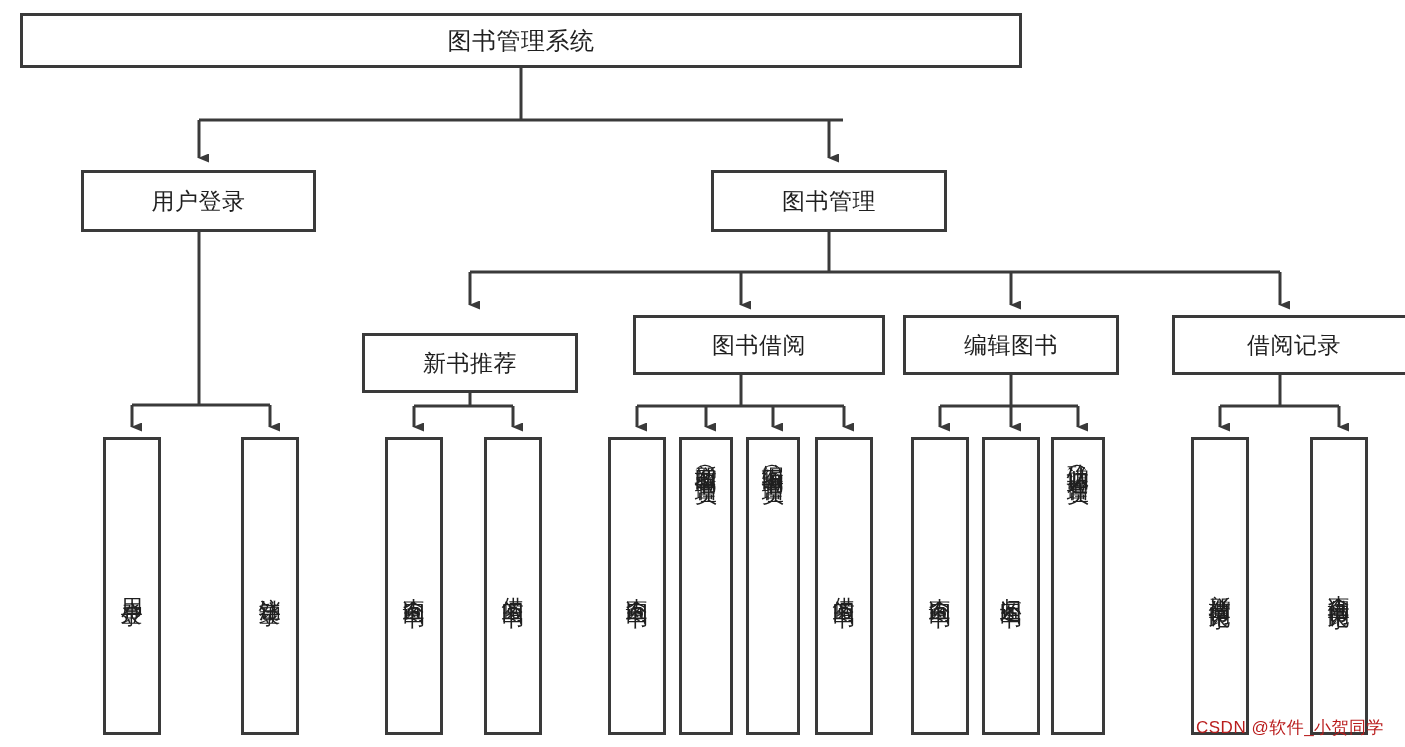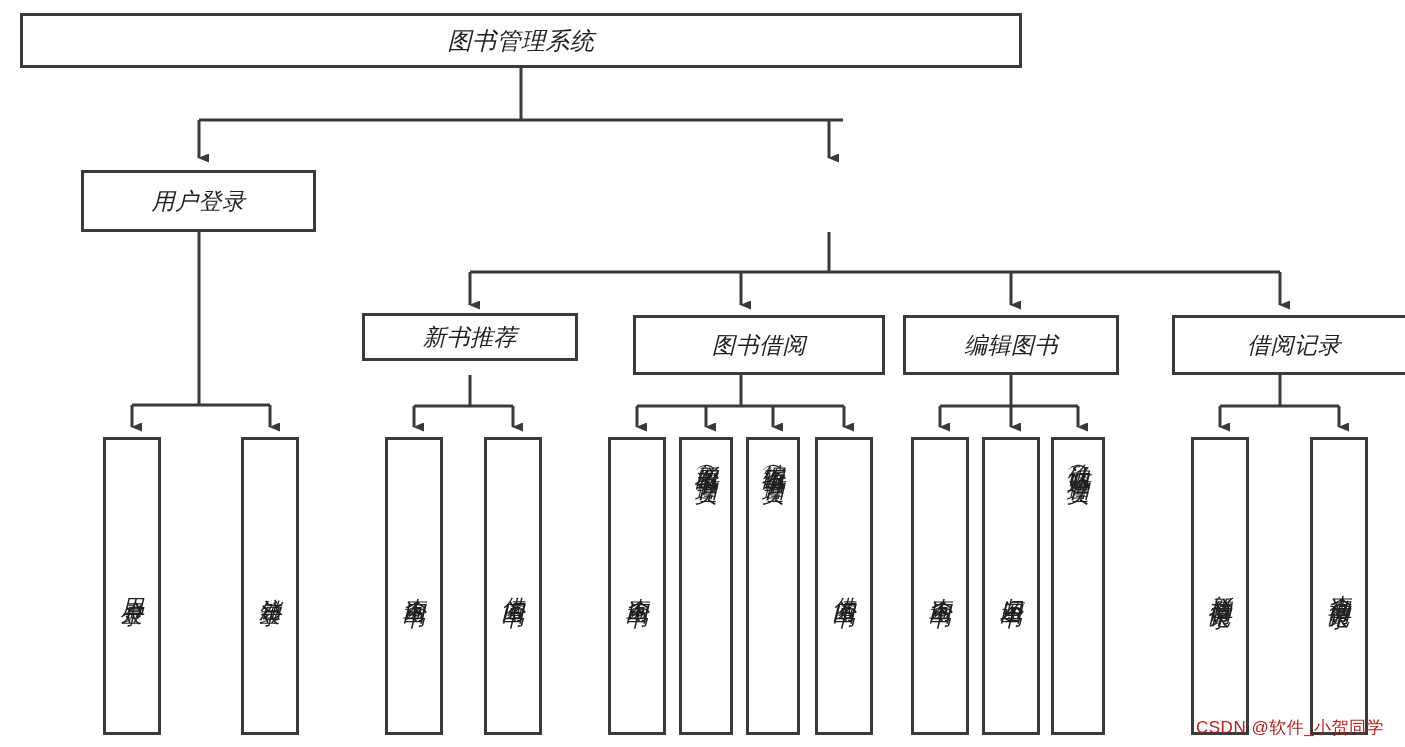--- a/index.html
+++ b/index.html
@@ -32,21 +32,20 @@
     display: flex;
     align-items: center;
     justify-content: center;
     color: #222222;
   }
   .node-label {
     display: block;
     text-align: center;
     line-height: 1.16;
     color: #1f1f1f;
-    font-style: italic;
   }
   .h-node .node-label {
     font-size: 23px;
     letter-spacing: 0.5px;
   }
   .root .node-label {
     font-size: 24px;
   }
   .v-node {
     align-items: flex-start;
@@ -128,22 +127,25 @@
     </g>
   </svg>
 
   <div class="node h-node root" style="left:20px; top:13px; width:1002px; height:55px;">
     <span class="node-label">图书管理系统</span>
   </div>
 
   <div class="node h-node" style="left:81px; top:170px; width:235px; height:62px;">
     <span class="node-label">用户登录</span>
   </div>
-
-  <div class="node h-node" style="left:362px; top:313px; width:216px; height:48px;">
+  <div class="node h-node" style="left:711px; top:170px; width:236px; height:62px;">
+    <span class="node-label">图书管理</span>
+  </div>
+
+  <div class="node h-node" style="left:362px; top:333px; width:216px; height:60px;">
     <span class="node-label">新书推荐</span>
   </div>
   <div class="node h-node" style="left:633px; top:315px; width:252px; height:60px;">
     <span class="node-label">图书借阅</span>
   </div>
   <div class="node h-node" style="left:903px; top:315px; width:216px; height:60px;">
     <span class="node-label">编辑图书</span>
   </div>
   <div class="node h-node" style="left:1172px; top:315px; width:244px; height:60px;">
     <span class="node-label">借阅记录</span>

